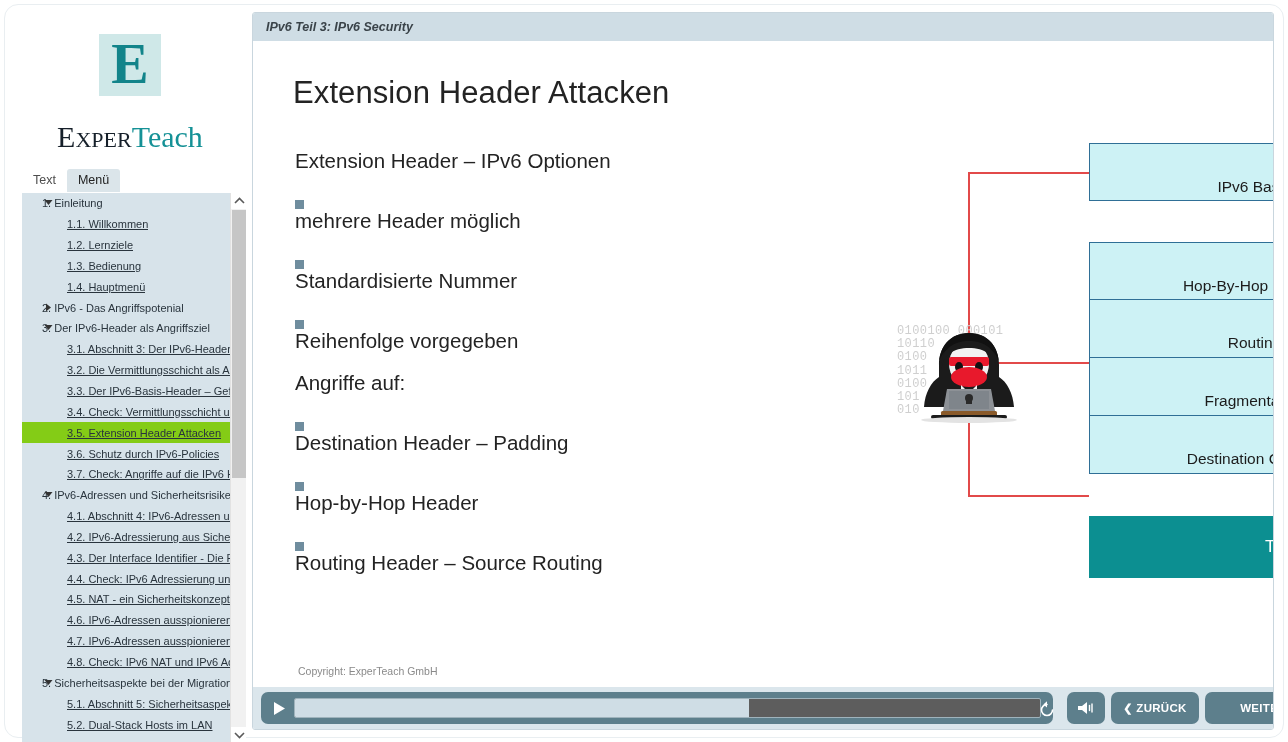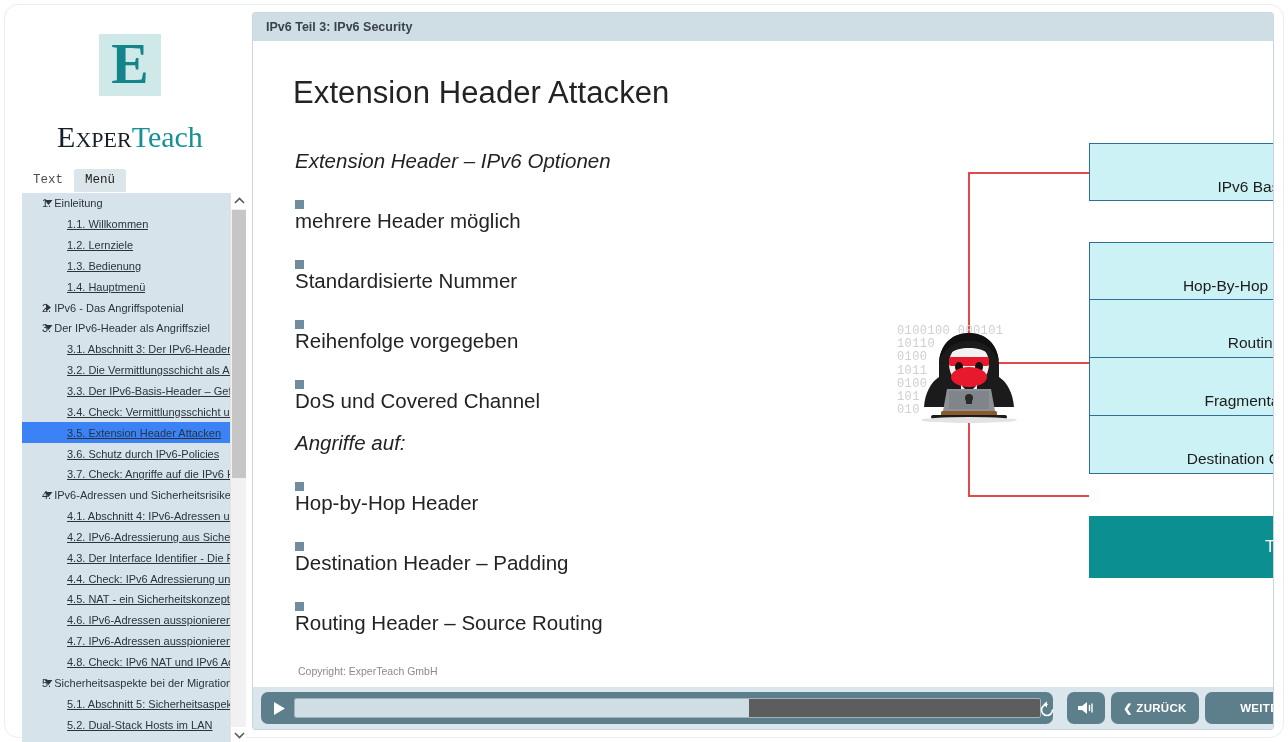--- a/index.html
+++ b/index.html
@@ -63,21 +63,21 @@
     white-space: nowrap;
   }
   .logo-text .lt-dark { color: #16202a; }
   .logo-text .lt-teal { color: #159196; }
   .logo-text .small { font-size: 22px; }
 
   
   .tabs {
     position: absolute;
     left: 8px; top: 157px;
-    width: 224px; height: 24px; font-family: Liberation Mono, monospace;
+    width: 224px; height: 24px;
   }
   .tab {
     display: inline-block;
     padding: 4px 11px 5px 11px;
     font-size: 12.5px;
     color: #4d4d4d;
     cursor: pointer;
     vertical-align: bottom;
   }
   .tab.active {
@@ -106,21 +106,21 @@
     display: flex;
     align-items: center;
     font-size: 11px;
     color: #29343d;
     white-space: nowrap;
     cursor: pointer;
   }
   .tree-item.lvl1 { padding-left: 20px; }
   .tree-item.lvl2 { padding-left: 45px; text-decoration: underline; }
   .tree-item.selected {
-    background: #3b82f6;
+    background: #84cc16;
   }
   .twisty {
     position: absolute;
     left: 22px;
     width: 10px; height: 10px;
     display: inline-block;
     line-height: 0;
   }
   .twisty svg { display: block; }
   .tree-label { overflow: hidden; text-overflow: clip; }
@@ -158,20 +158,21 @@
     background: #ffffff;
     border: 1px solid #c9d6de;
     border-radius: 3px;
     overflow: hidden;
   }
   .topbar {
     position: absolute;
     left: 0; top: 0;
     width: 1022px; height: 28px;
     background: #cfdde5;
+    font-style: italic;
   }
   .topbar-title {
     position: absolute;
     left: 13px; top: 7px;
     font-size: 12.5px;
     font-weight: bold;
     color: #3a4349;
   }
   .slide {
     position: absolute;
@@ -192,21 +193,20 @@
   .bullets {
     position: absolute;
     left: 36px; top: 108px;
     width: 390px;
   }
   .b-head {
     font-size: 20.5px;
     color: #232323;
     margin-bottom: 18px;
     white-space: nowrap;
-    font-style: italic;
   }
   .b-head.second { margin-top: 16px; }
   .b-item {
     display: flex;
     align-items: flex-start;
     font-size: 20.5px;
     color: #232323;
     margin-bottom: 18px;
     white-space: nowrap;
     flex-direction: column;
@@ -508,34 +508,30 @@
               <span>mehrere Header möglich</span>
             </div>
             <div class="b-item">
               <span class="b-sq"></span>
               <span>Standardisierte Nummer</span>
             </div>
             <div class="b-item">
               <span class="b-sq"></span>
               <span>Reihenfolge vorgegeben</span>
             </div>
-            <div class="b-item">
-              <span class="b-sq"></span>
-              <span>DoS und Covered Channel</span>
-            </div>
           </div>
         <div class="b-head second">Angriffe auf:</div>
         <div id="list2">
             <div class="b-item">
               <span class="b-sq"></span>
-              <span>Hop-by-Hop Header</span>
+              <span>Destination Header – Padding</span>
             </div>
             <div class="b-item">
               <span class="b-sq"></span>
-              <span>Destination Header – Padding</span>
+              <span>Hop-by-Hop Header</span>
             </div>
             <div class="b-item">
               <span class="b-sq"></span>
               <span>Routing Header – Source Routing</span>
             </div>
           </div>
       </div>
 
       <div class="copyright">Copyright: ExperTeach GmbH</div>
 

